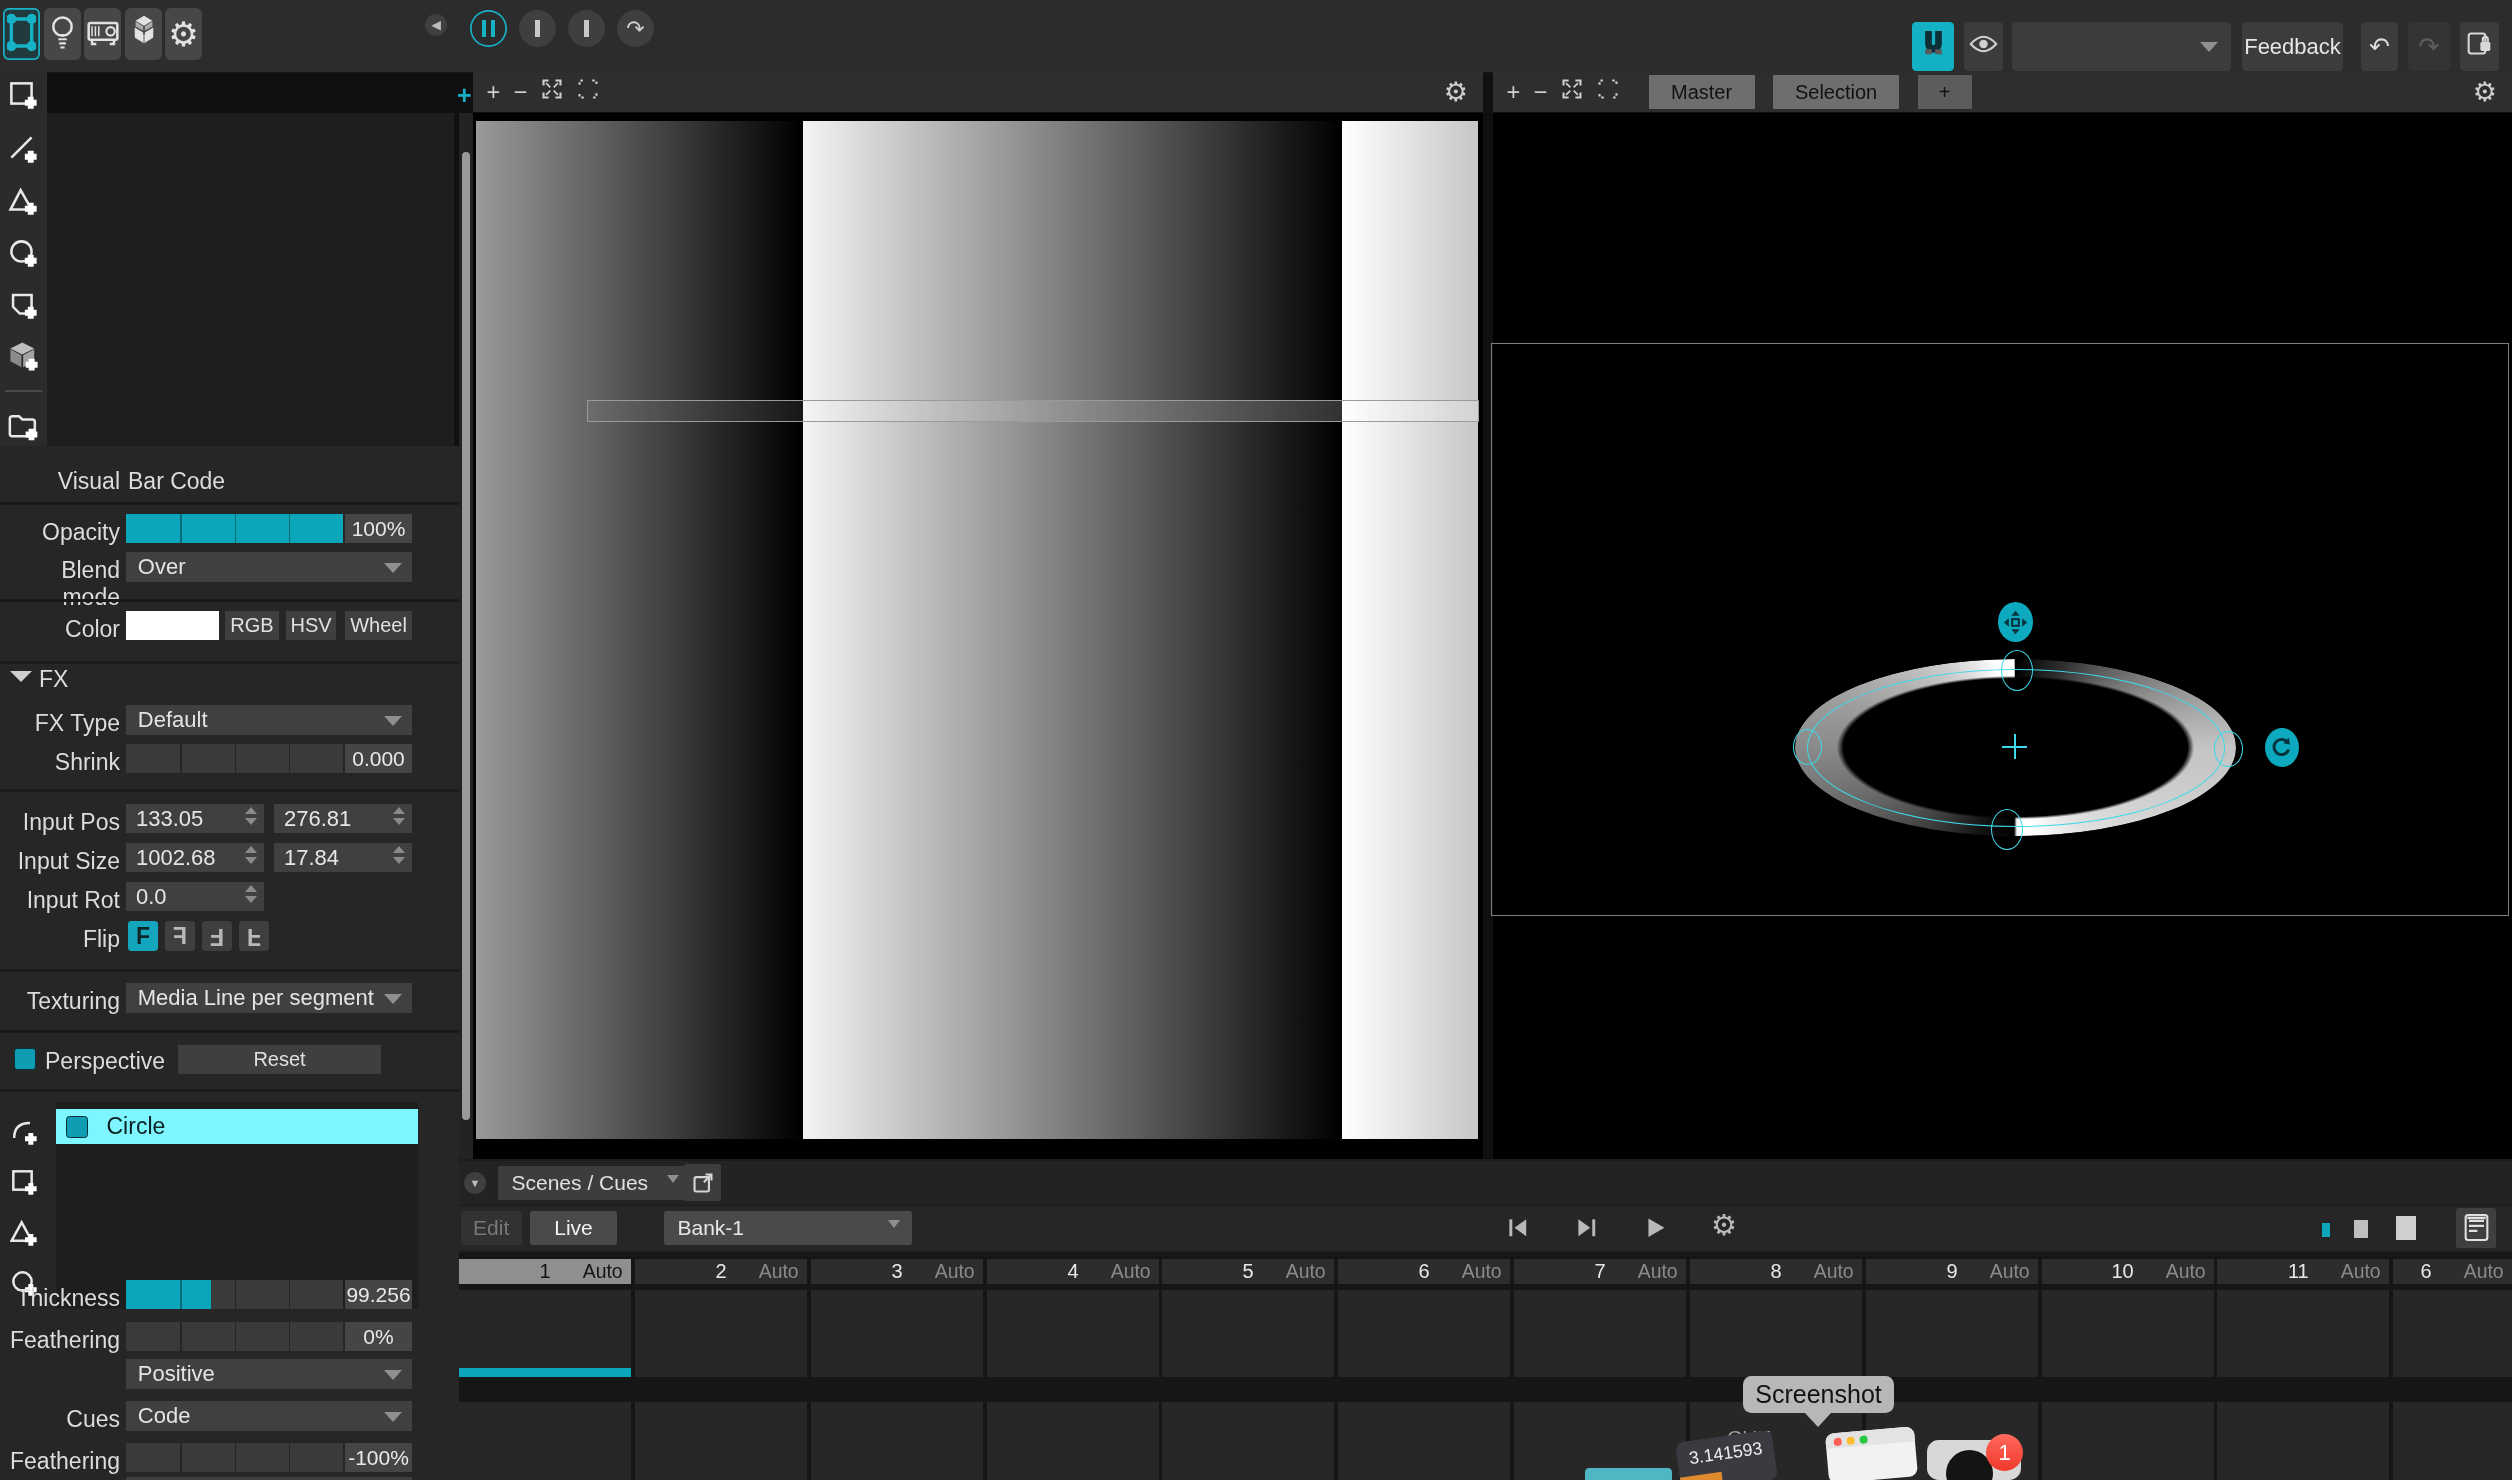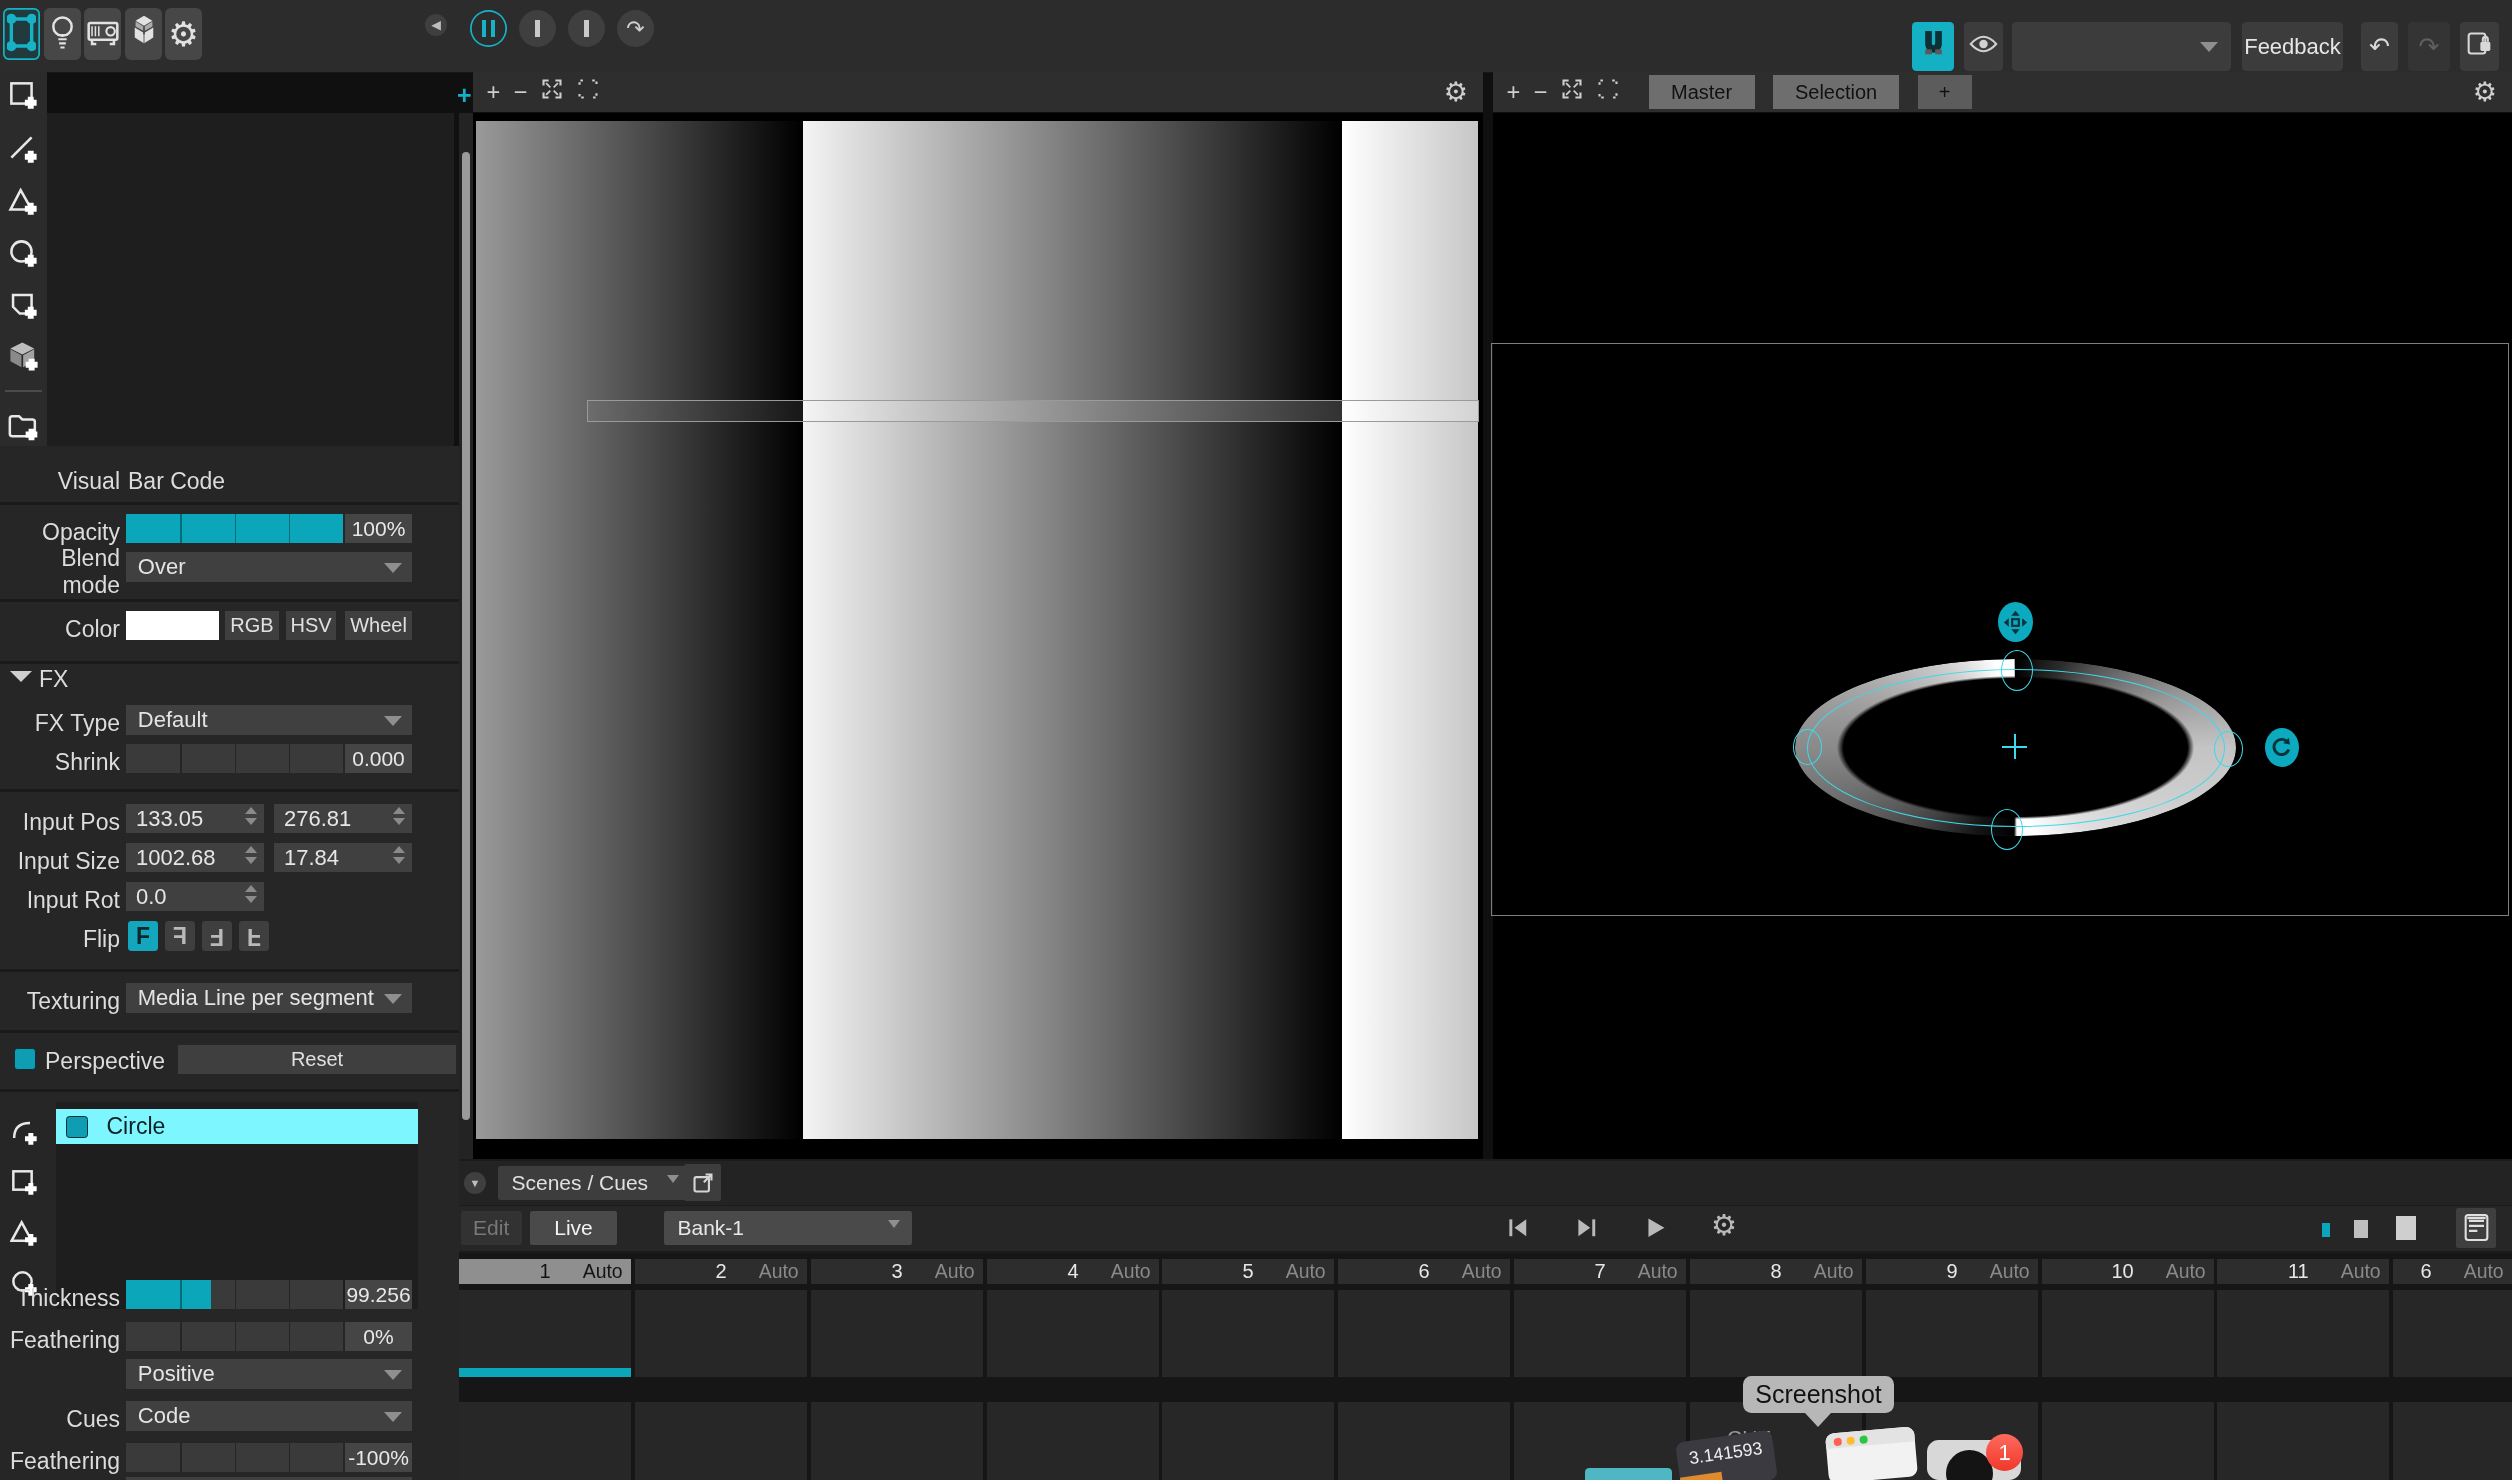--- a/index.html
+++ b/index.html
@@ -261,21 +261,21 @@
 
     <div class="plabel" style="top:73px;">Opacity</div>
     <div class="slider" style="top:68px;">
       <div class="fill" style="width:100%;"></div>
       <div class="tick" style="left:25%;"></div>
         <div class="tick" style="left:50%;"></div>
         <div class="tick" style="left:75%;"></div>
     </div>
     <div class="valbox" style="top:68px;">100%</div>
 
-    <div class="plabel" style="top:99px;">Blend mode</div>
+    <div class="plabel" style="top:111px;">Blend mode</div>
     <div class="dropdown" style="top:106px;">
       <span>Over</span>
         <span class="dd-arrow"></span>
     </div>
     <div class="divider" style="top:153px;"></div>
 
     <div class="plabel" style="top:170px;">Color</div>
     <div class="abs" style="left:126px;top:165px;width:93px;height:29px;background:#ffffff;"></div>
     <div class="smallbtn" style="left:225px;top:165px;width:54px;">RGB</div>
     <div class="smallbtn" style="left:286px;top:165px;width:50px;">HSV</div>
@@ -359,21 +359,21 @@
 
     <div class="plabel" style="top:542px;">Texturing</div>
     <div class="dropdown" style="top:537px;">
       <span>Media Line per segment</span>
         <span class="dd-arrow"></span>
     </div>
     <div class="divider" style="top:584px;"></div>
 
     <div class="checkbox" style="left:13.5px;top:602px;"></div>
     <div class="pvalue" style="left:45px;top:602px;">Perspective</div>
-    <div class="smallbtn" style="left:178px;top:599px;width:278px;">Reset</div>
+    <div class="smallbtn" style="left:178px;top:599px;width:203px;">Reset</div>
     <div class="divider" style="top:643px;"></div>
 
     <div class="abs" style="left:56px;top:656px;width:362px;height:207px;background:#1e1e1e;"></div>
     <div class="shape-row">
       <span class="checkbox" style="position:static;margin-left:10px;"></span>
       <span style="font-size:23px;color:#0c2124;margin-left:18.5px;">Circle</span>
     </div>
     <div class="tool" style="left:8.4px;top:670px;">
       <svg width="30" height="30" viewBox="0 0 36 36">
           <path d="M5 24 Q5 6 24 6" fill="none" stroke="#e8e8e8" stroke-width="3"></path>

